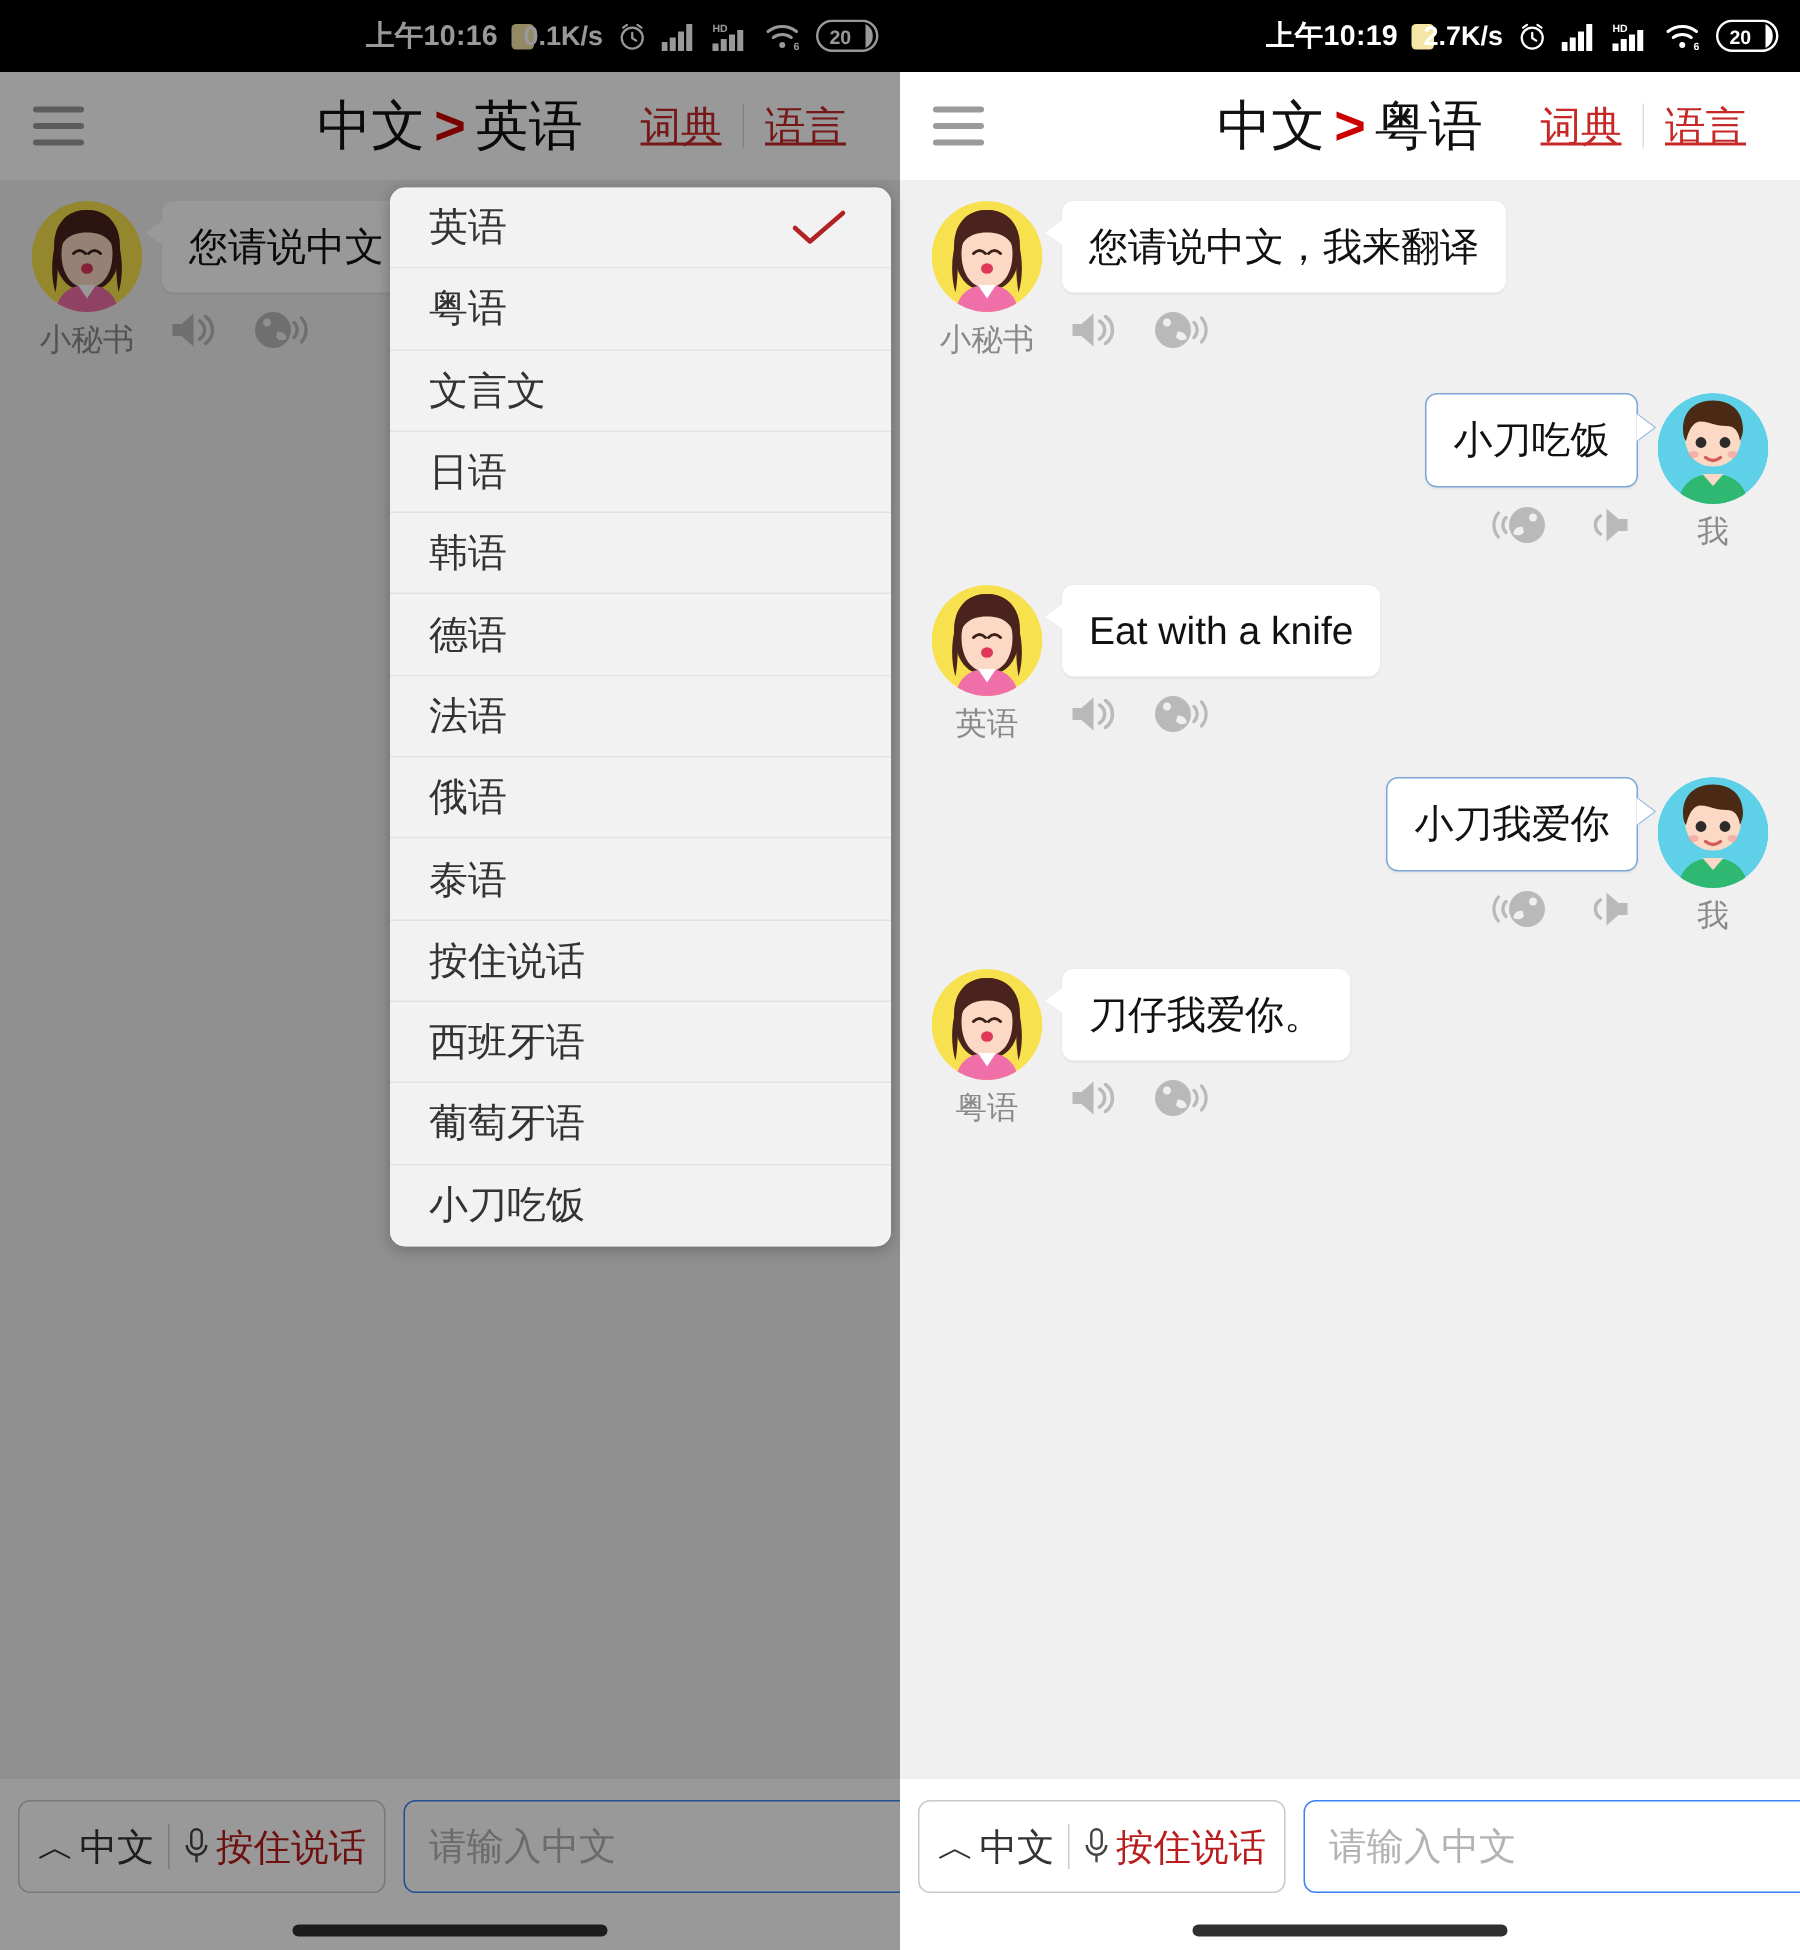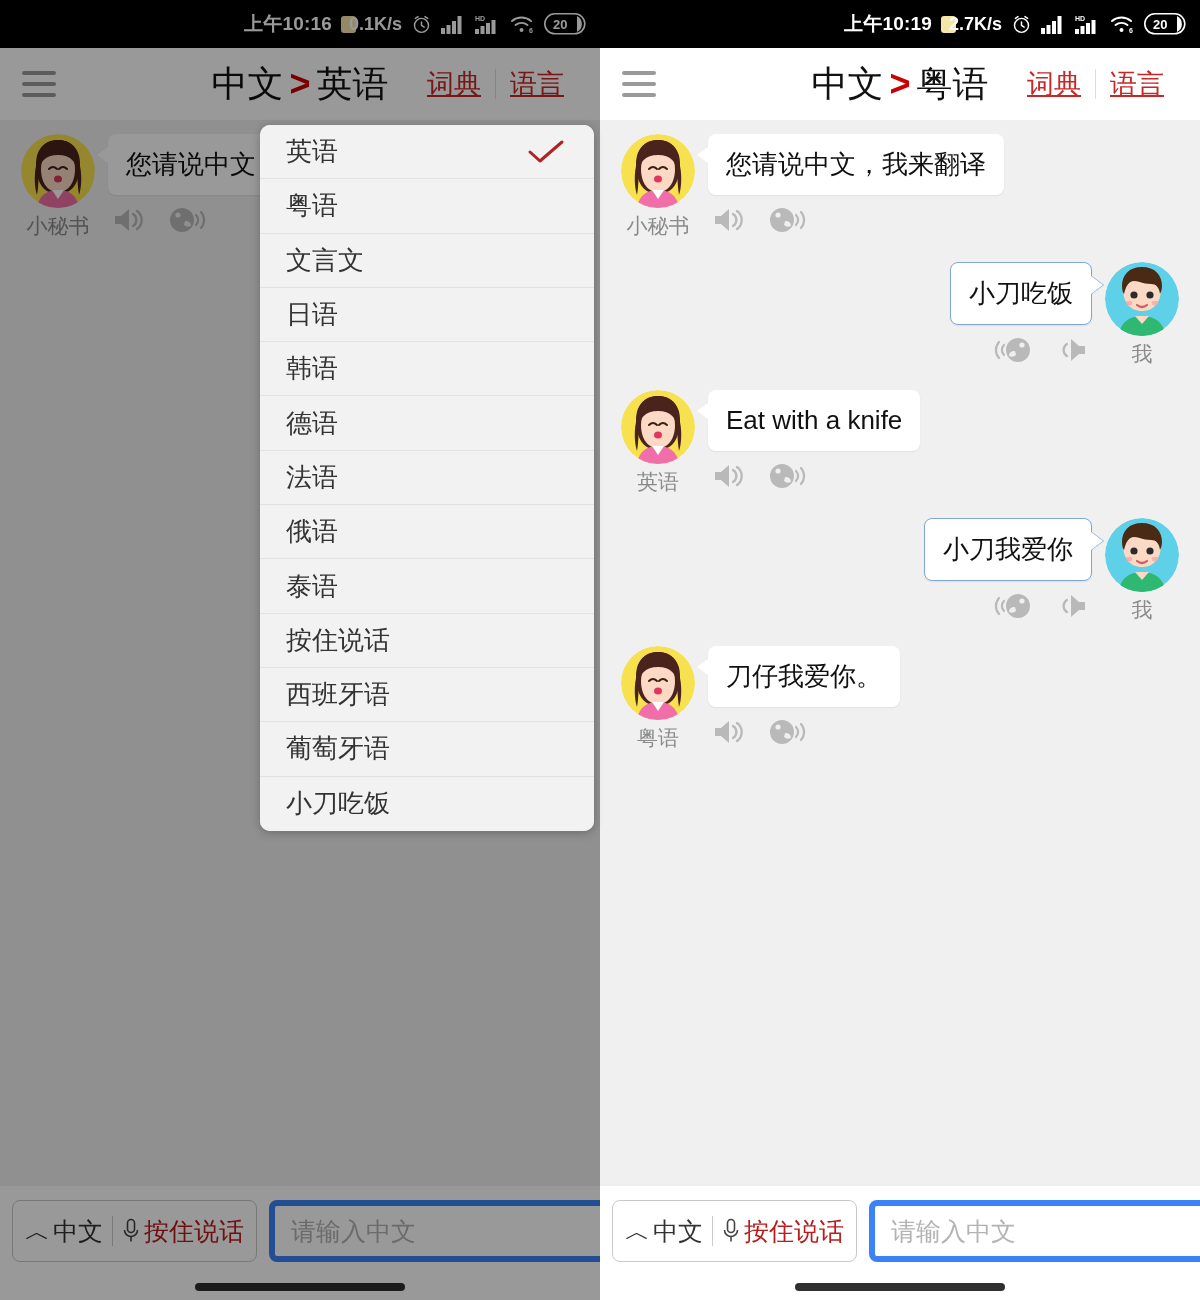--- a/index.html
+++ b/index.html
@@ -84,21 +84,21 @@
     display:flex; align-items:center; gap:12px;
   }
   .mic-group {
     display:flex; align-items:center; border:1px solid #c9c9c9; border-radius:8px;
     height:62px; padding:0 12px; background:#fff;
   }
   .mic-lang { font-size:25px; color:#333; display:flex; align-items:center; gap:3px; white-space:nowrap; }
   .mic-sep { width:1px; height:30px; background:#ccc; margin:0 9px; }
   .mic-hold { font-size:25px; color:#b91c1c; display:flex; align-items:center; gap:4px; white-space:nowrap;justify-content:center; }
   .text-input {
-    flex:1 1 auto; height:62px; border:6px solid #3b82f6; border-radius:8px;
+    flex:1 1 auto; height:62px; border:1px solid #3b82f6; border-radius:8px;
     background:#fff; font-size:25px; color:#333; padding:0 16px;
     font-family:"Liberation Sans","DejaVu Sans",sans-serif;
   }
   .text-input::placeholder { color:#b3b3b3; }
   .translate-btn {
     height:62px; min-width:78px; border:1px solid #b71c1c; border-radius:8px;
     background:#fff; color:#c62828; font-size:26px; cursor:pointer;
     font-family:"Liberation Sans","DejaVu Sans",sans-serif;
   }
   .navbar { flex:0 0 26px; background:#fff; display:flex; align-items:center; justify-content:center; }

